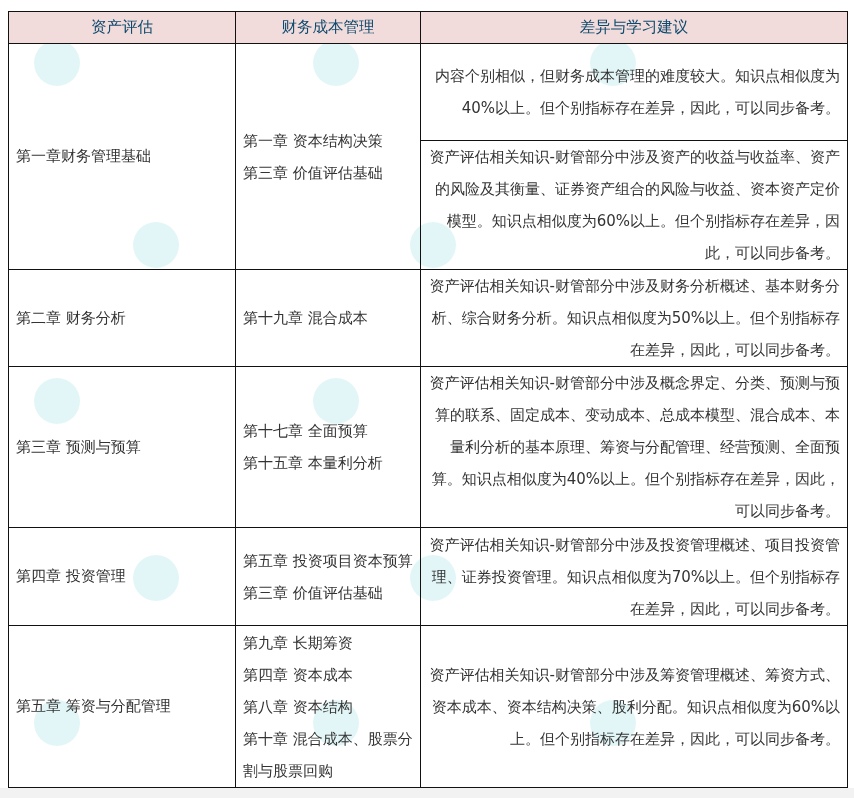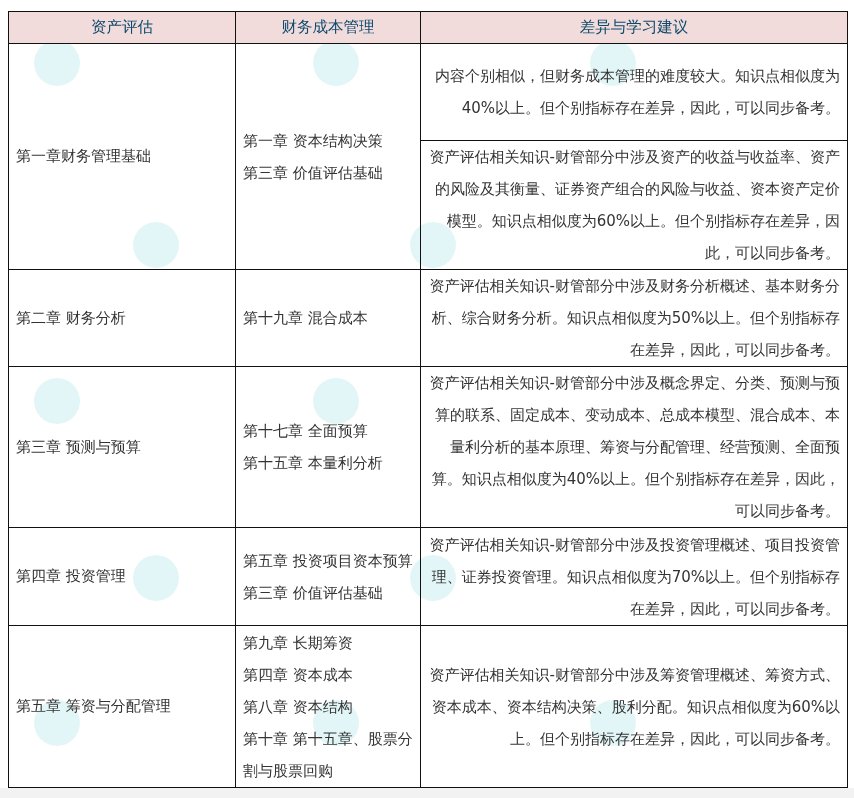--- a/index.html
+++ b/index.html
@@ -110,20 +110,20 @@
       </td>
       <td class="c3">资产评估相关知识-财管部分中涉及投资管理概述、项目投资管理、证券投资管理。知识点相似度为70%以上。但个别指标存在差异，因此，可以同步备考。</td>
     </tr>
 
     <tr style="height:162px;">
       <td class="c1">第五章  筹资与分配管理</td>
       <td class="c2">
         <span class="line">第九章  长期筹资</span>
         <span class="line">第四章  资本成本</span>
         <span class="line">第八章  资本结构</span>
-        <span class="line">第十章  第十五章、股票分割与股票回购</span>
+        <span class="line">第十章  混合成本、股票分割与股票回购</span>
       </td>
       <td class="c3">资产评估相关知识-财管部分中涉及筹资管理概述、筹资方式、资本成本、资本结构决策、股利分配。知识点相似度为60%以上。但个别指标存在差异，因此，可以同步备考。</td>
     </tr>
   </tbody>
 </table>
 
 <div class="footer-strip"></div>
 
 </body></html>

